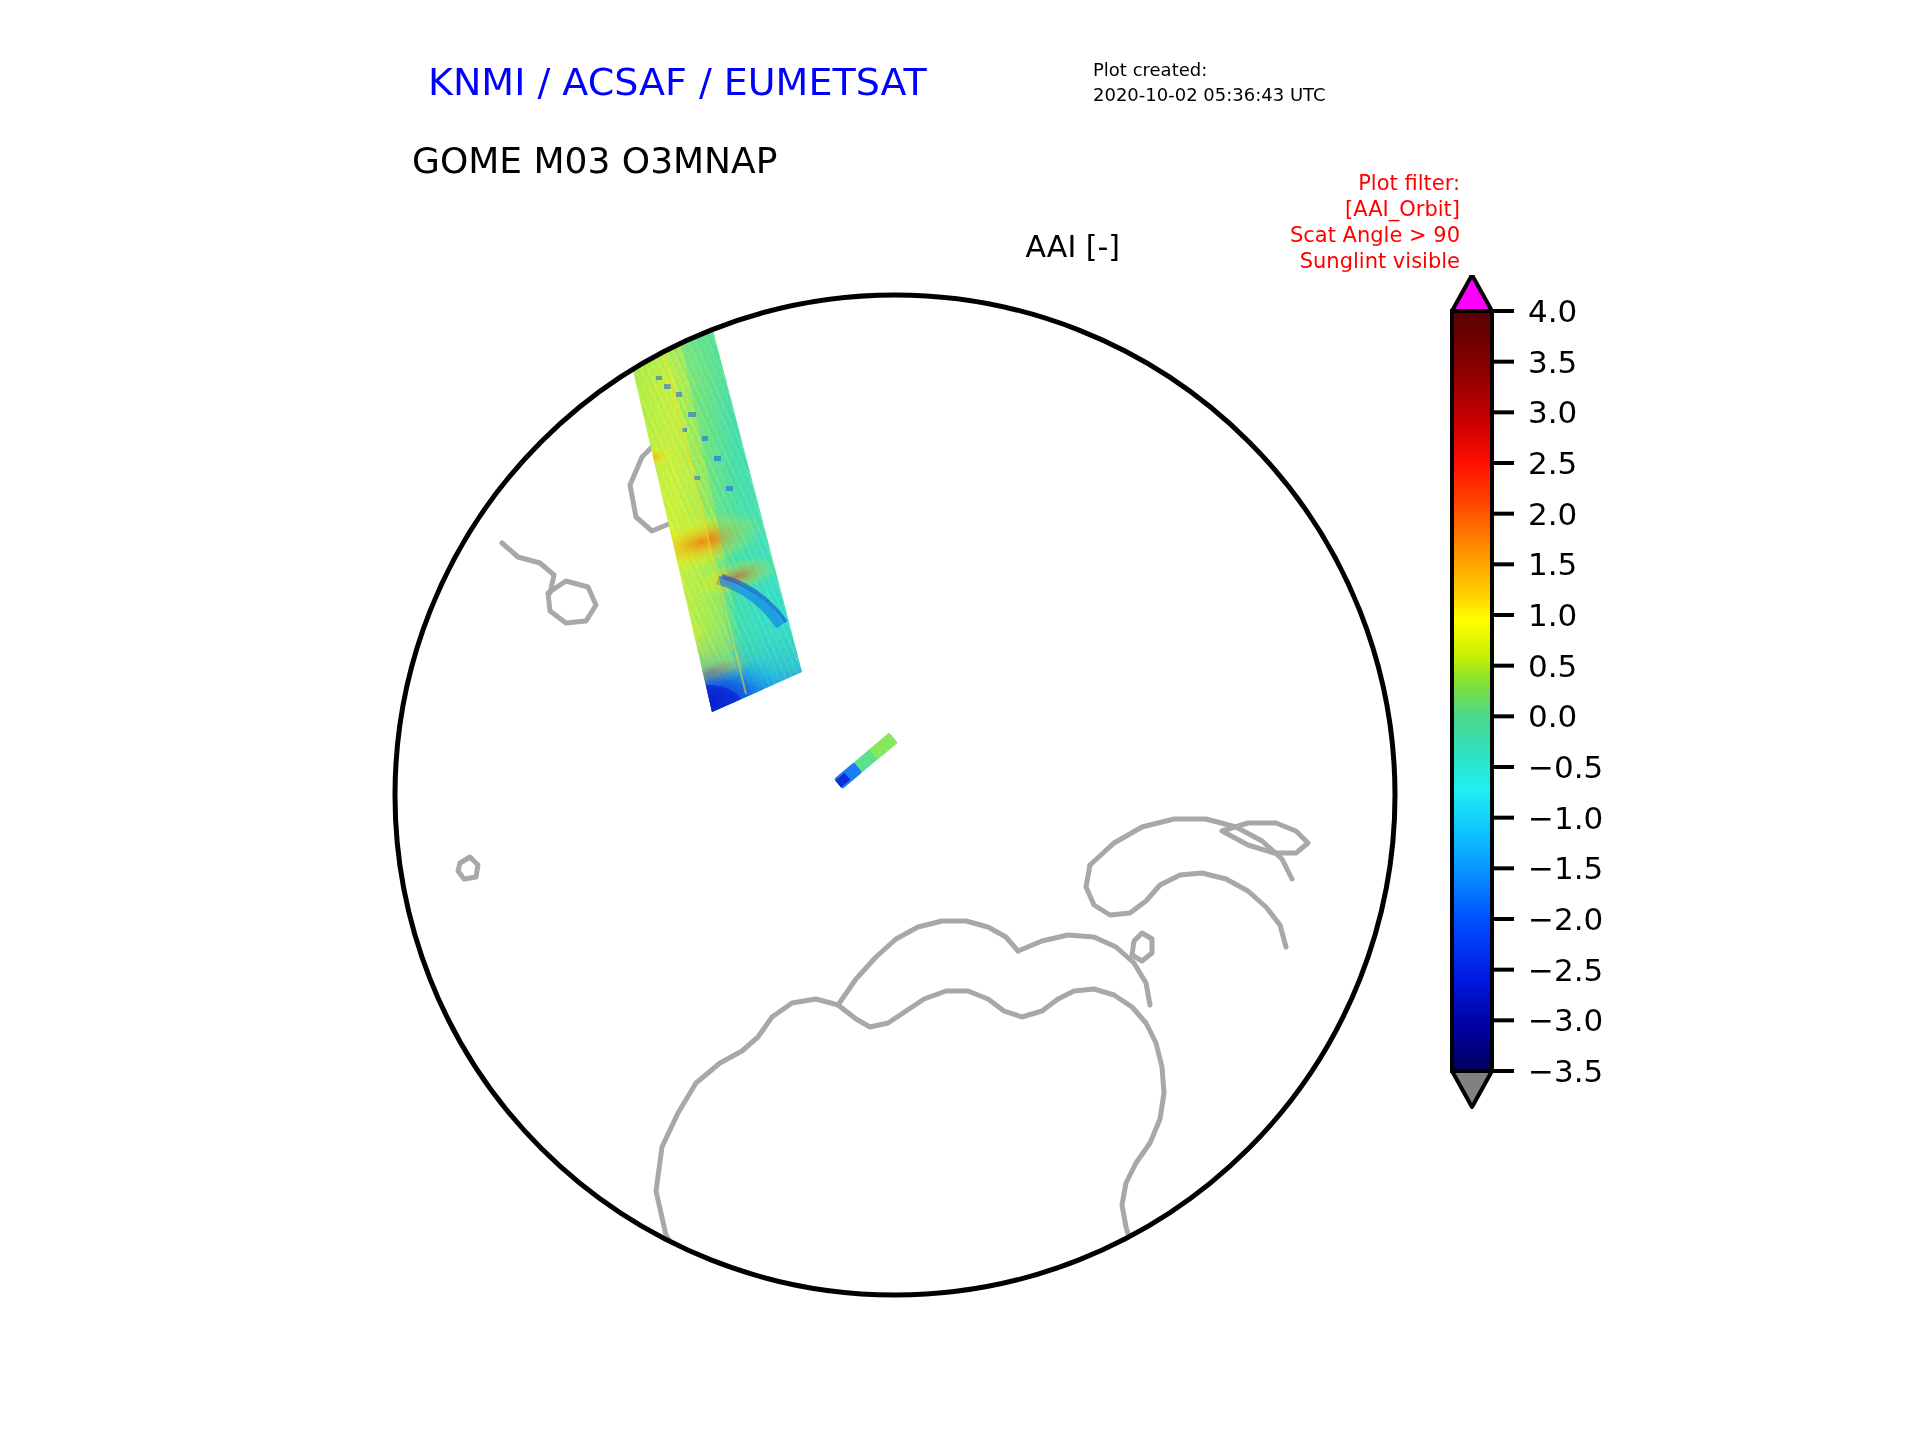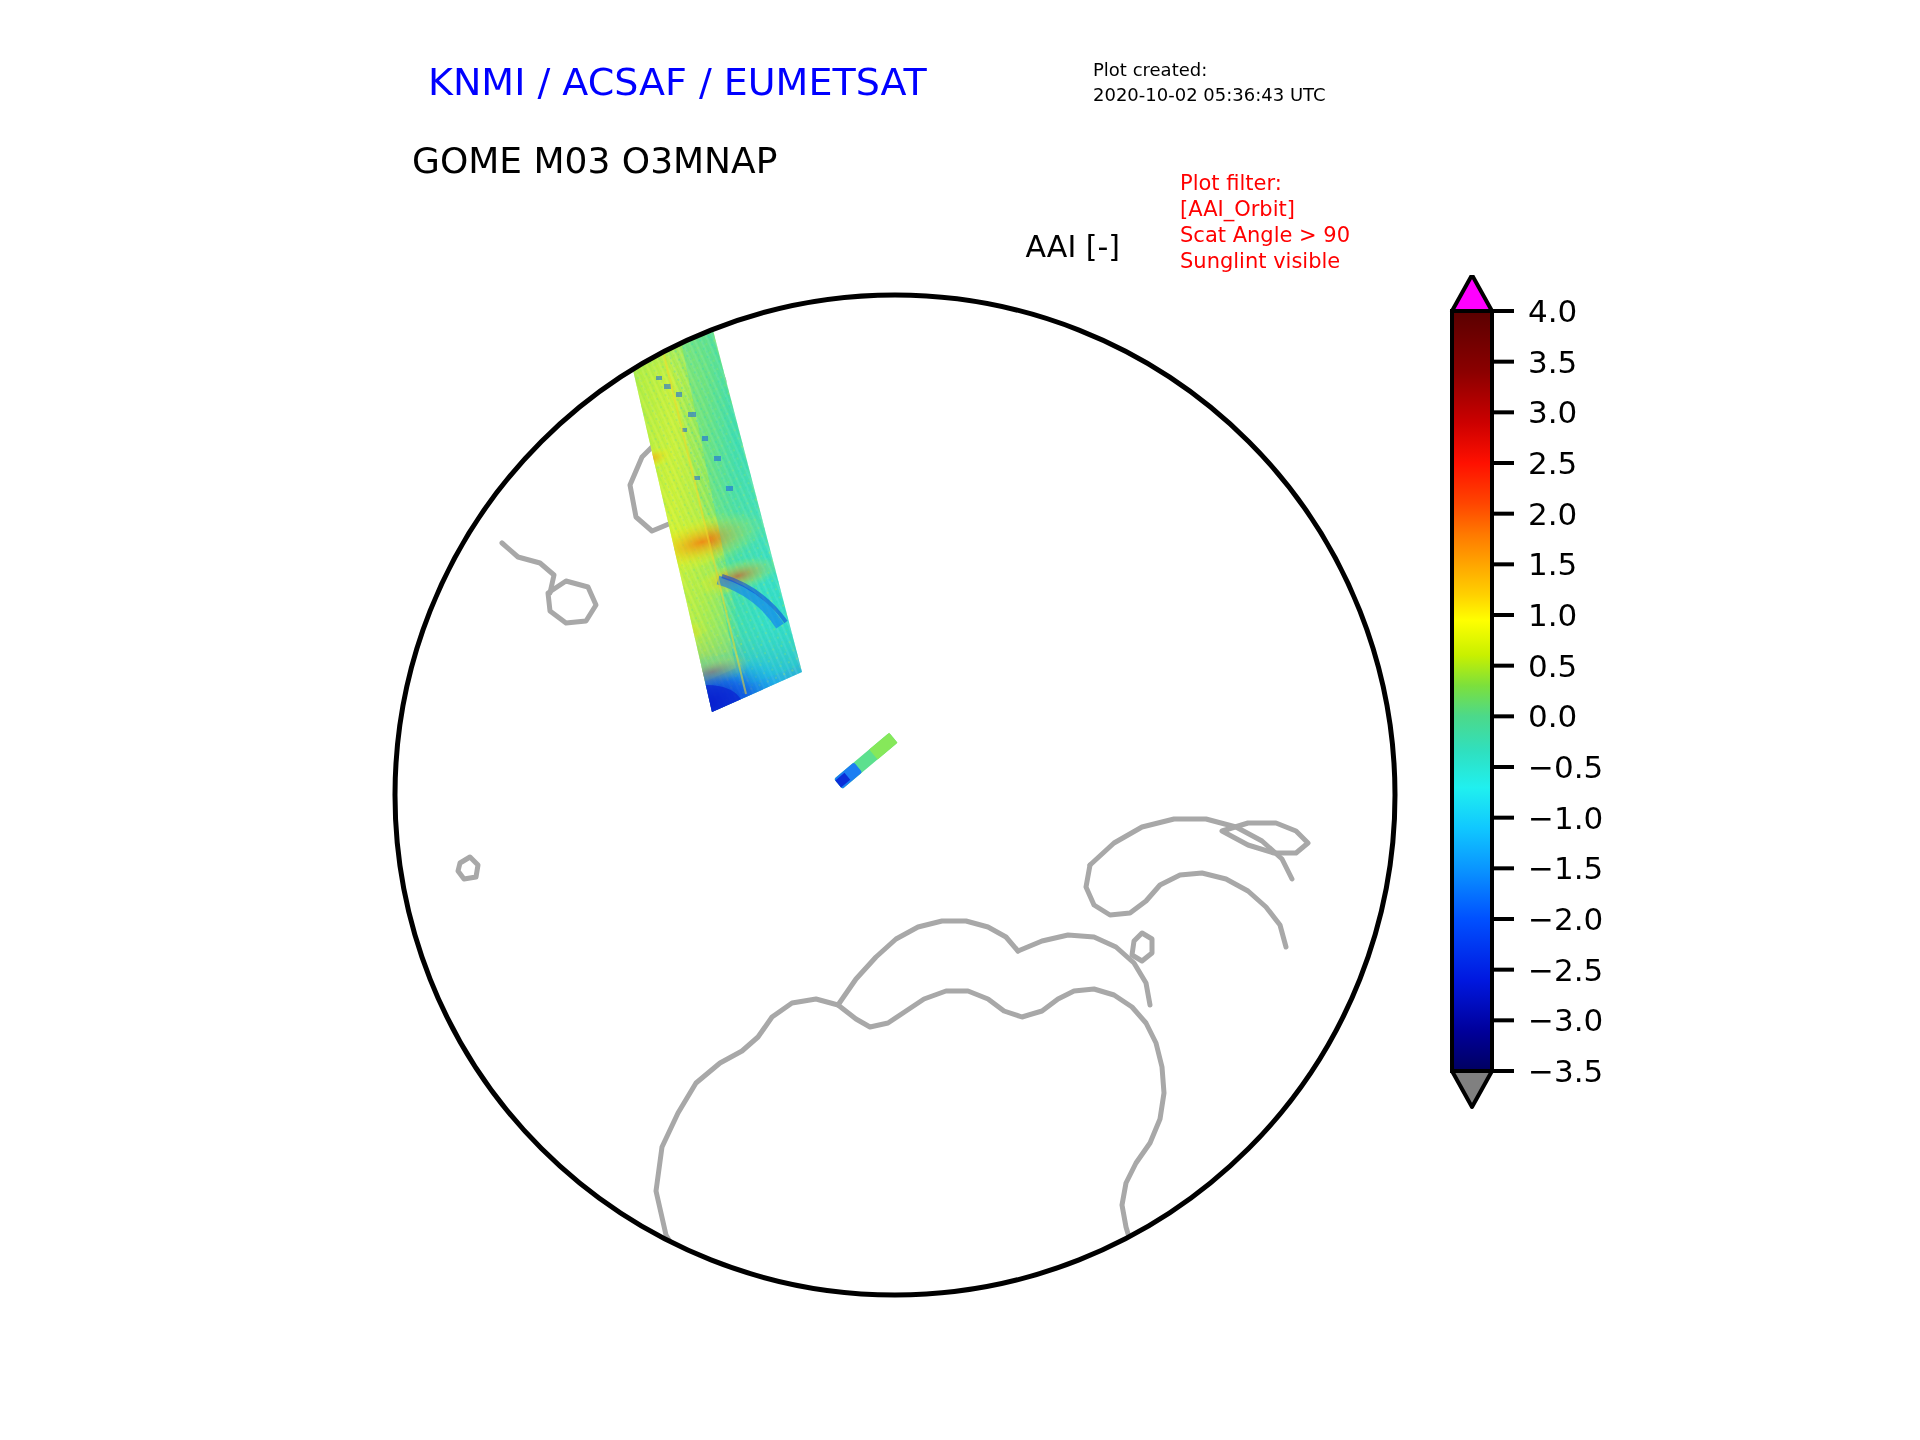--- a/index.html
+++ b/index.html
@@ -61,21 +61,21 @@
     text-align: right;
     font-size: 30px;
     color: #000000;
     white-space: nowrap;
   }
   .hdr-filter {
     position: absolute;
     left: 1180px;
     top: 170px;
     width: 280px;
-    text-align: left;
+    text-align: right;
     font-size: 21px;
     color: #ff0000;
     line-height: 26px;
     white-space: nowrap;
   }
 
   
   #map-area {
     position: absolute;
     left: 390px;

